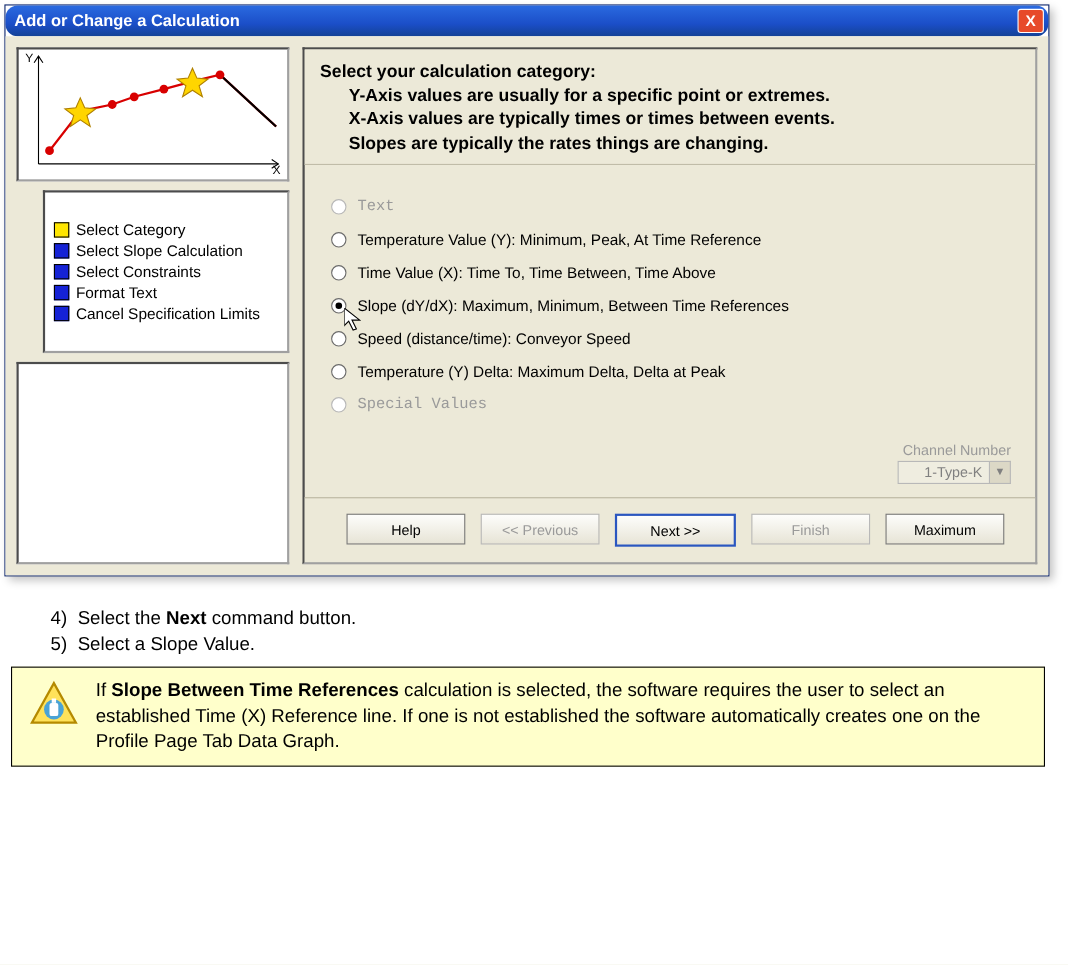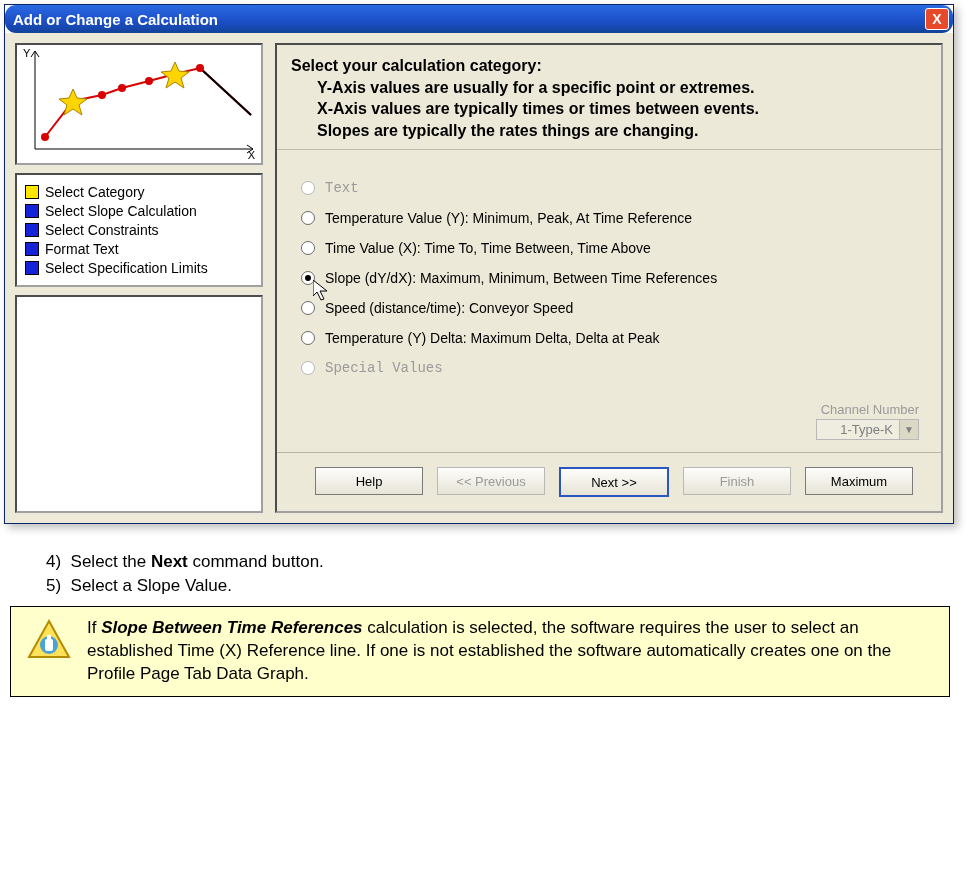--- a/index.html
+++ b/index.html
@@ -20,21 +20,21 @@
     border: 1px solid #fff; border-radius: 3px;
     display: flex; align-items: center; justify-content: center;
     color: #fff; font-weight: bold; font-size: 14px; cursor: pointer;
   }
   .client { background: #ece9d8; padding: 10px; display: flex; gap: 12px; }
   .left { width: 248px; display: flex; flex-direction: column; gap: 8px; }
   .panel { background: #fff; border: 2px inset #a0a0a0; }
   .chartbox { height: 118px; background: #fff; position: relative; }
   .axis-y { position:absolute; left:6px; top:2px; font-size:11px; }
   .axis-x { position:absolute; right:6px; bottom:2px; font-size:11px; }
-  .nav { background:#fff; padding:6px 8px; font-size:14px; }
+  .nav { background:#fff; padding:23px 8px; font-size:14px;margin-left:24px; }
   .nav-item { display:flex; align-items:center; gap:6px; margin:3px 0; }
   .sq { width:12px; height:12px; border:1px solid #000; }
   .sq.y { background:#ffe600; }
   .sq.b { background:#1522d6; }
   .lowbox { flex:1; min-height:90px; }
   .right { flex:1; display:flex; flex-direction:column; }
   .rpane { flex:1; background:#ece9d8; border:2px inset #a0a0a0; display:flex; flex-direction:column; }
   .heading { background:#ece9d8; padding:10px 14px 8px; font-size:16px; font-weight:bold; line-height:1.35; border-bottom:1px solid #c0bca8; }
   .heading .indent { padding-left:26px; }
   .opts { padding:22px 24px 6px; font-size:14px; }
@@ -61,21 +61,21 @@
   .btn.primary { border:2px solid #2a56c0; }
   .steps { margin:28px 0 10px 46px; font-size:17px; }
   .step { margin:4px 0; }
   .step .bold { font-weight:bold; }
   .note {
     margin:8px 4px 10px 10px; width:940px; border:1px solid #000; background:#ffffcb;
     display:flex; gap:14px; padding:10px 14px; box-sizing:border-box;
   }
   .note-icon { width:48px; height:48px; flex:none; display:flex; align-items:center; justify-content:center; }
   .note-text { font-size:17px; line-height:1.35; }
-  .note-text .bold { font-weight:bold; font-style:italic; }
+  .note-text .bold { font-weight:bold; }
 </style>
 </head>
 <body>
 
 <div class="wrap">
   <div class="dlg">
     <div class="titlebar">
       <span class="title">Add or Change a Calculation</span>
       <span class="closebtn">
         <span>X</span>
@@ -114,21 +114,21 @@
           <div class="nav-item">
               <span class="sq b"></span>
               <span>Select Constraints</span>
             </div>
           <div class="nav-item">
               <span class="sq b"></span>
               <span>Format Text</span>
             </div>
           <div class="nav-item">
               <span class="sq b"></span>
-              <span>Select Specification Limits</span>
+              <span>Cancel Specification Limits</span>
             </div>
         </div>
         <div class="panel lowbox"></div>
       </div>
       <div class="right">
         <div class="rpane">
           <div class="heading">
             <div>Select your calculation category:</div>
             <div class="indent">Y-Axis values are usually for a specific point or extremes.</div>
             <div class="indent">X-Axis values are typically times or times between events.</div>

